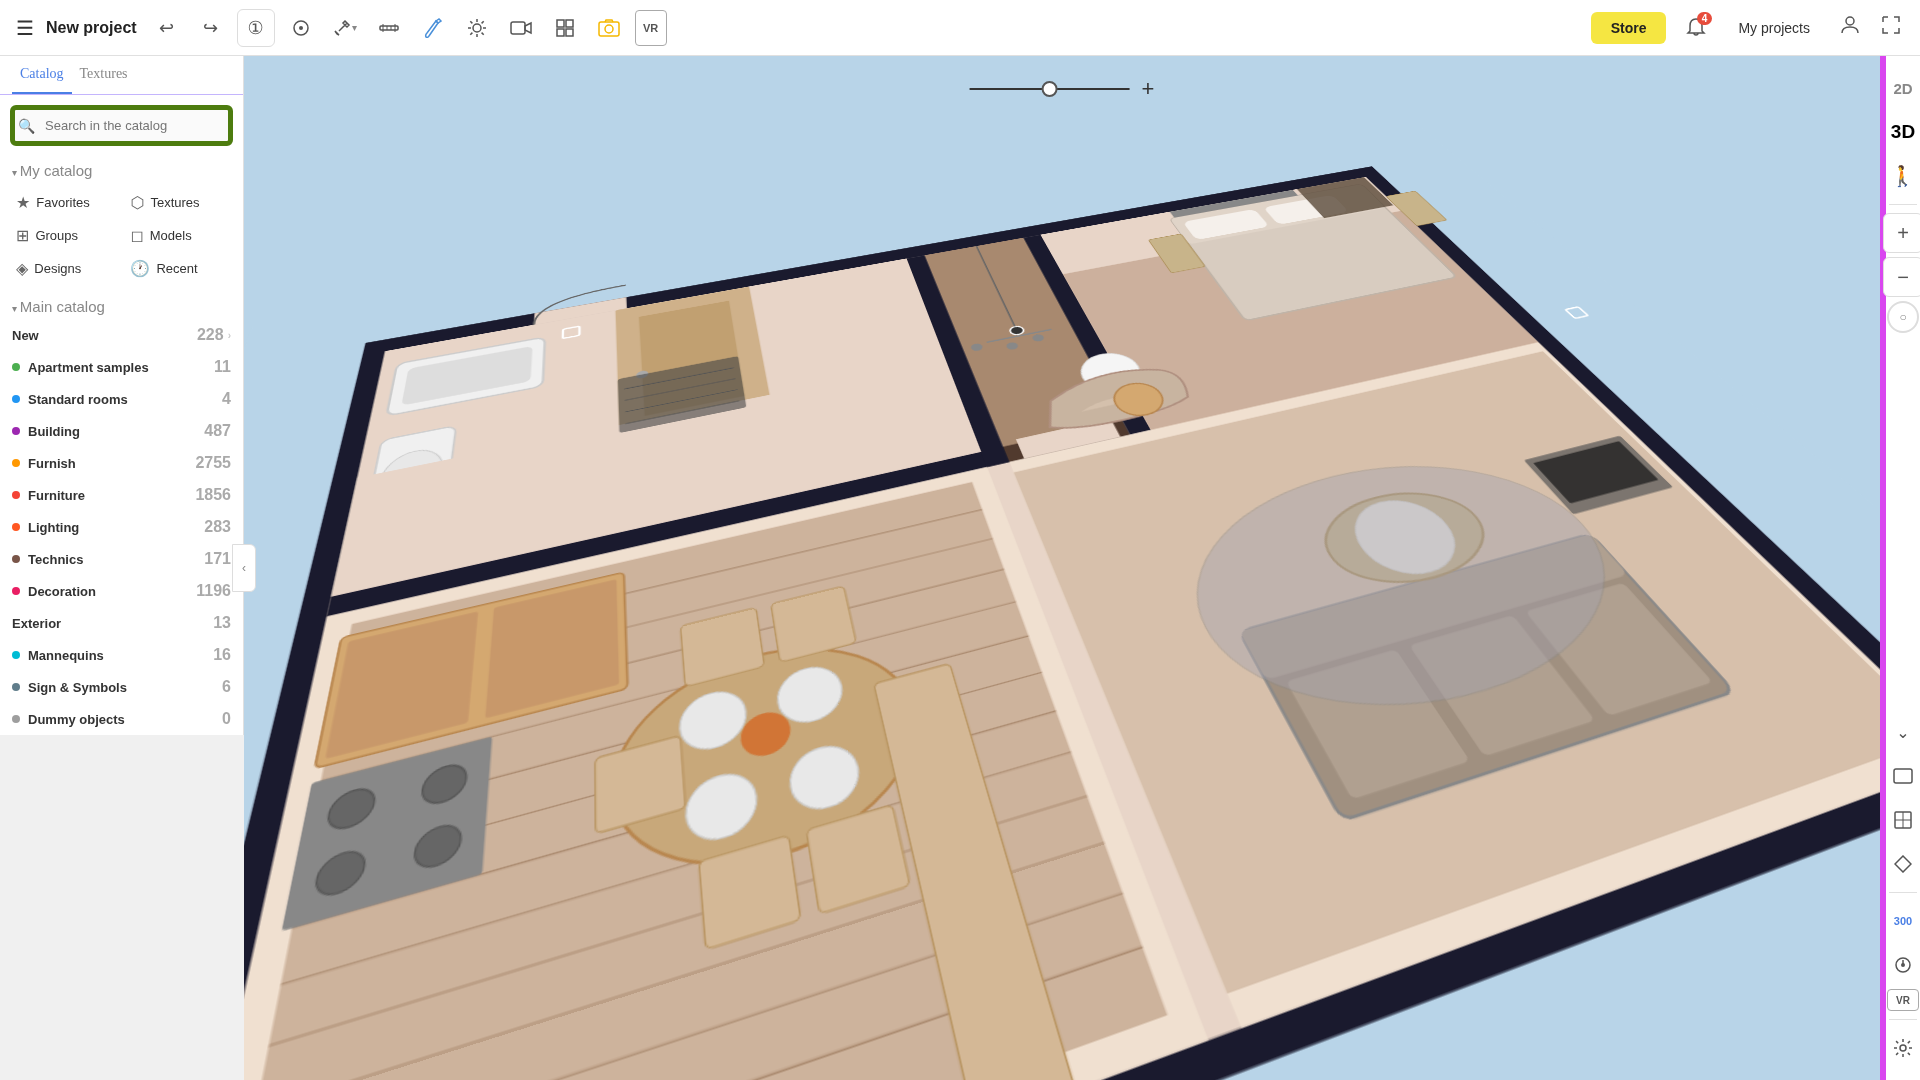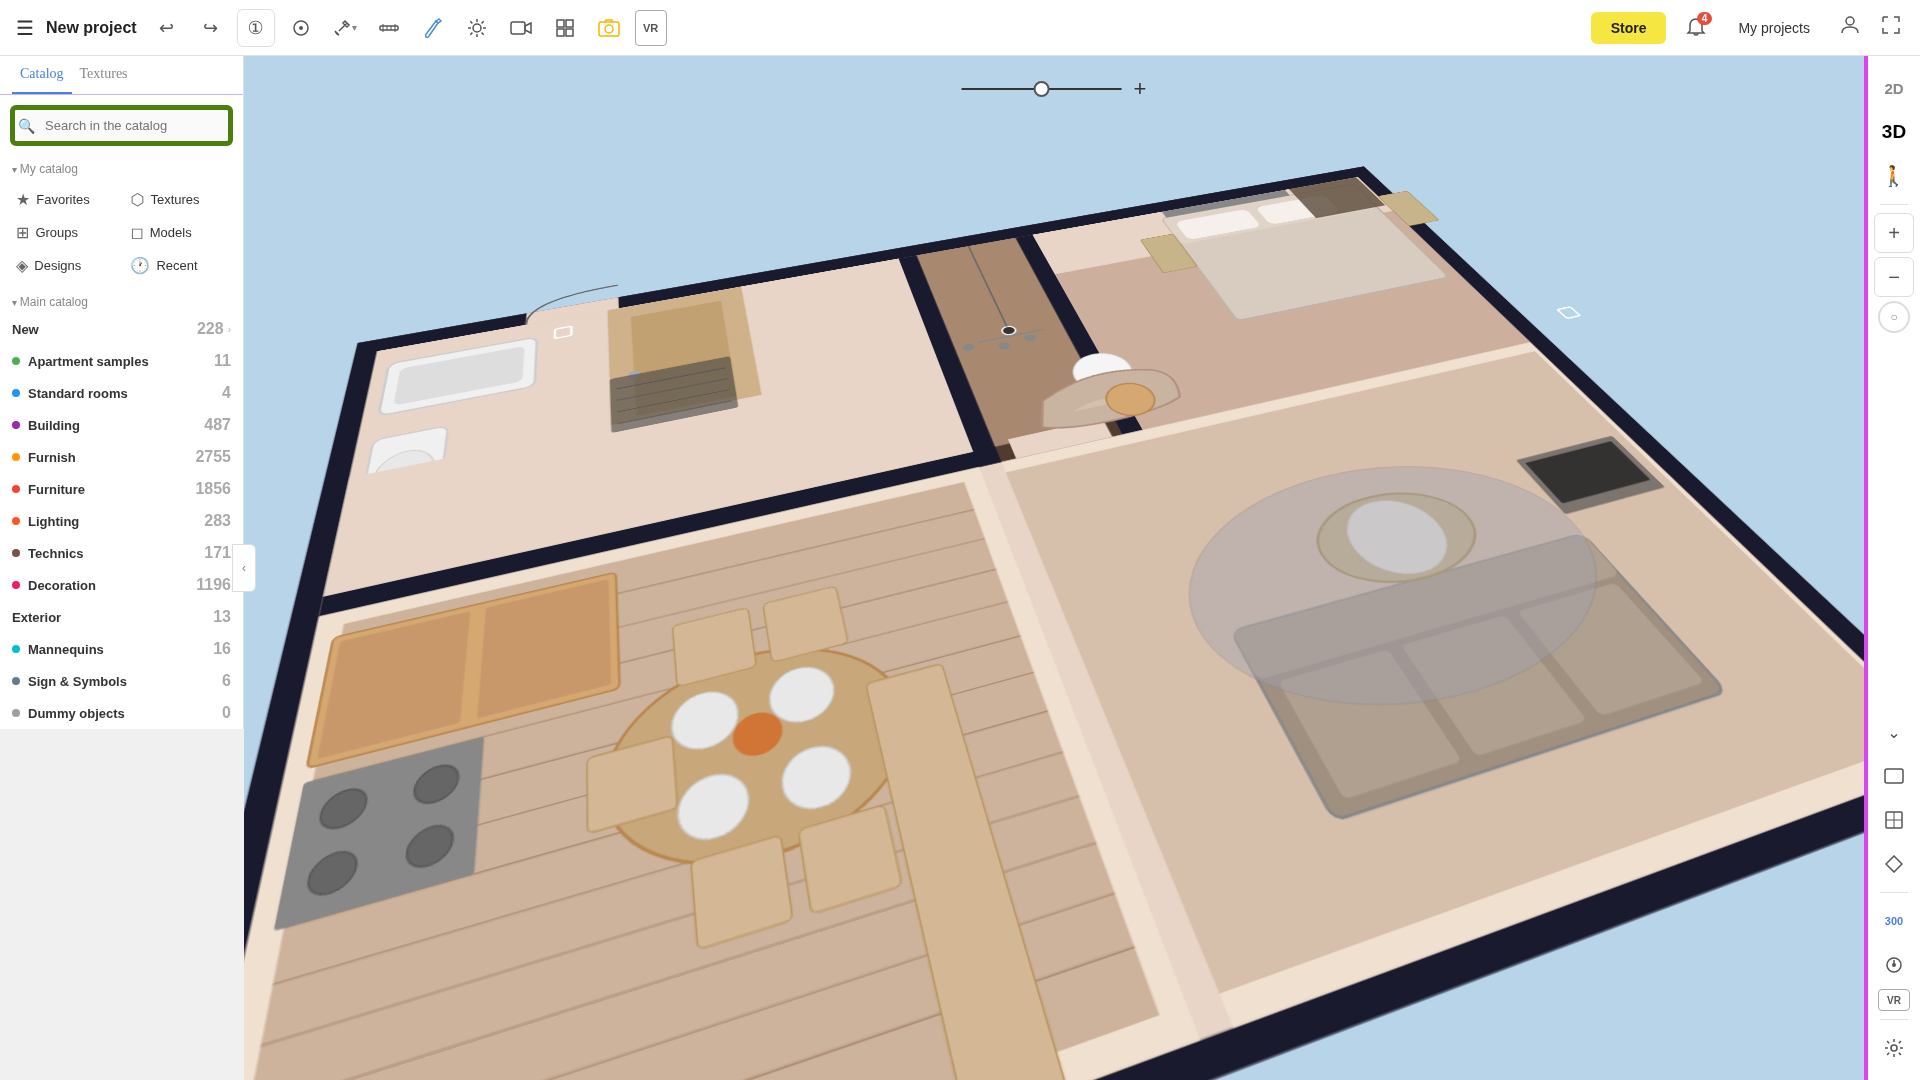--- a/index.html
+++ b/index.html
@@ -69,21 +69,21 @@
     .search-box input {
       width: 100%; padding: 8px 8px 8px 30px; border: 5px solid #4d7c0f;
       border-radius: 6px; font-size: 13px; color: #888; outline: none;
       background: #fafafa;
     }
     .search-icon-inner {
       position: absolute; left: 8px; top: 50%; transform: translateY(-50%);
       color: #aaa; font-size: 14px;
     }
     .section-label {
-      font-size: 12px; color: #888; padding: 6px 12px 4px; font-weight: 500;
+      font-size: 15px; color: #888; padding: 6px 12px 4px; font-weight: 500;
     }
     .section-label::before { content: '▾ '; font-size: 10px; }
     .catalog-grid {
       display: grid; grid-template-columns: 1fr 1fr; gap: 2px; padding: 4px 8px 8px;
     }
     .catalog-item {
       display: flex; align-items: center; gap: 6px; padding: 6px 8px;
       border-radius: 6px; cursor: pointer; font-size: 13px; color: #333;
     }
     .catalog-item-icon { font-size: 16px; color: #666; }
@@ -111,21 +111,21 @@
     }
 
     
     .canvas-area {
       flex: 1; position: relative; overflow: hidden;
       background: #b8d4e8;
     }
 
     
     .right-sidebar {
-      width: 56px; background: #fff; border-left: 4px solid #d946ef;
+      width: 40px; background: #fff; border-left: 6px solid #d946ef;
       display: flex; flex-direction: column; align-items: center;
       padding: 12px 15px; gap: 4px; flex-shrink: 0;
     }
     .view-btn {
       width: 40px; height: 40px; display: flex; align-items: center; justify-content: center;
       border: none; background: transparent; cursor: pointer; border-radius: 6px;
       font-size: 16px; color: #555; font-weight: 600;
     }
     .view-btn.active-2d { color: #888; font-weight: 700; font-size: 15px; }
     .view-btn.active-3d { color: #000000; font-weight: 700; font-size: 19px; }

